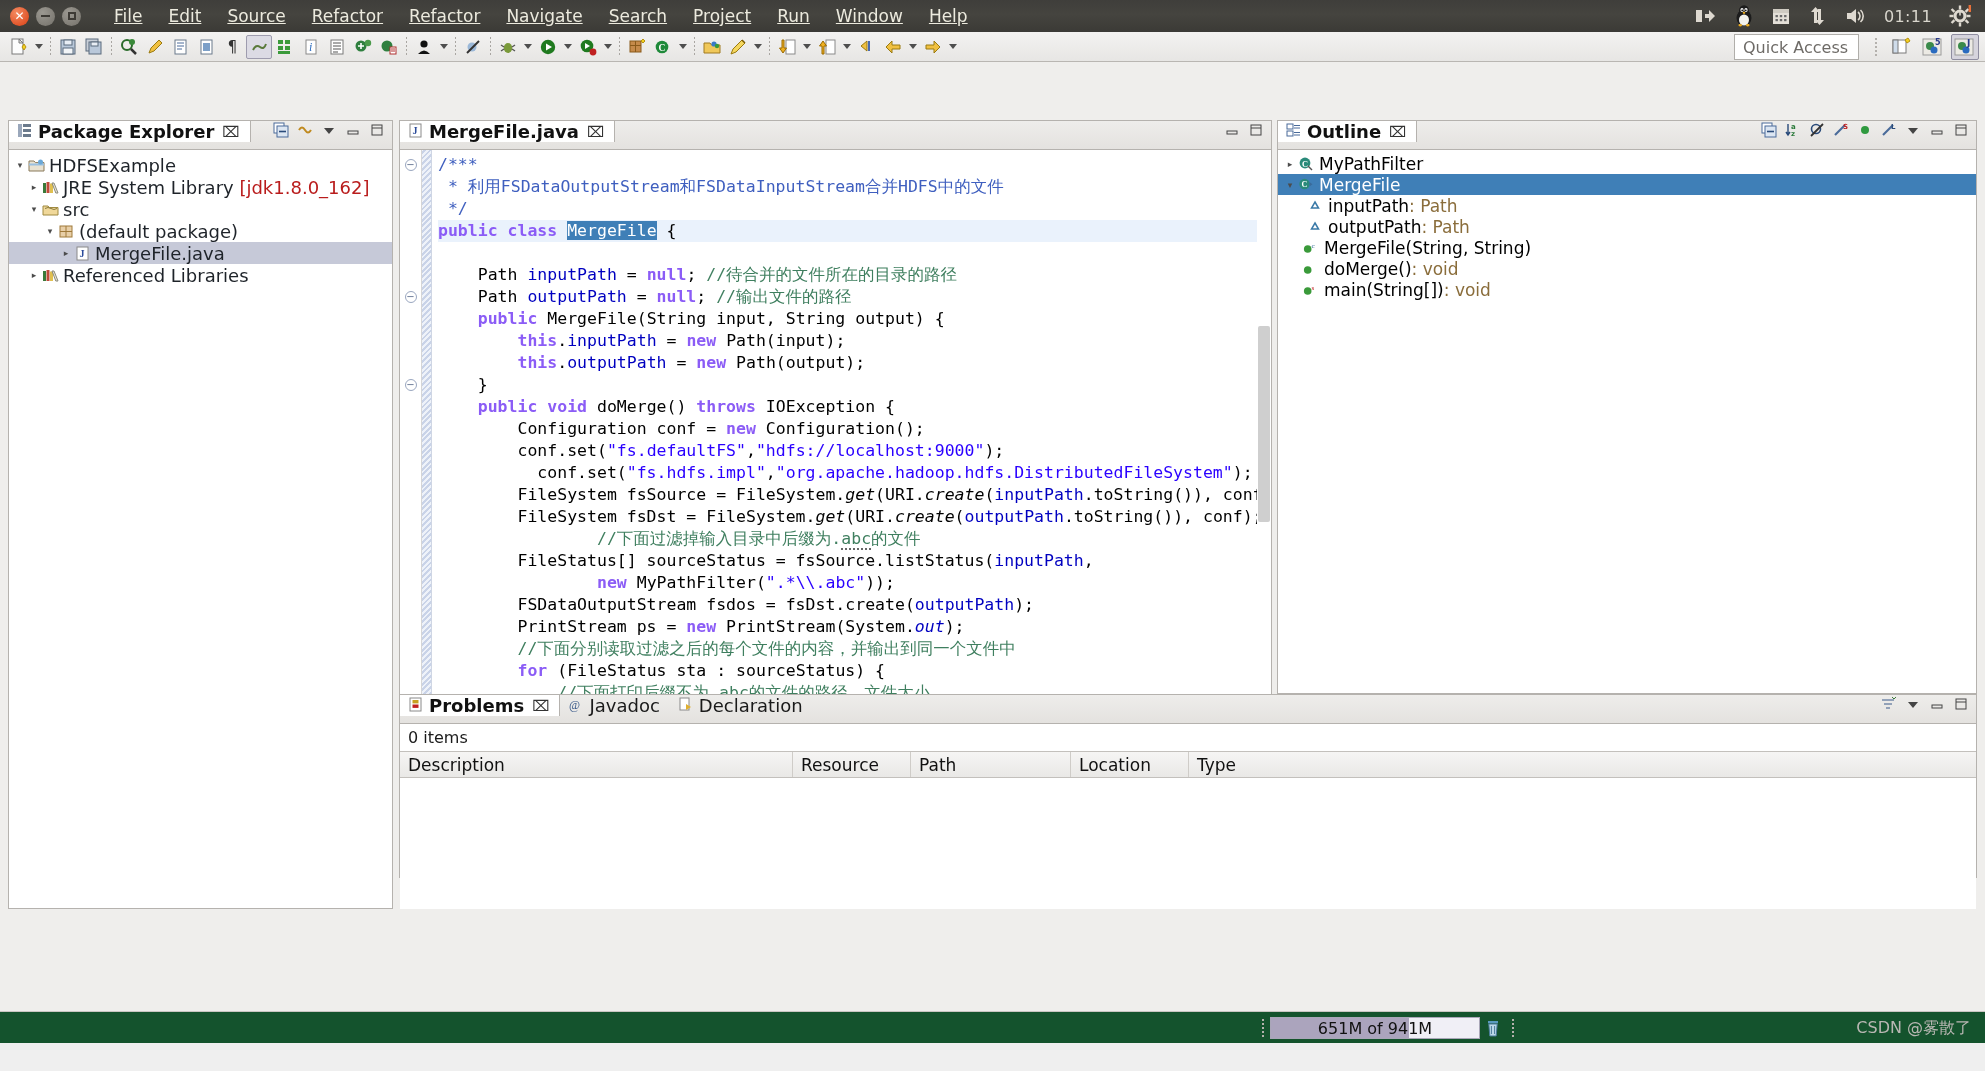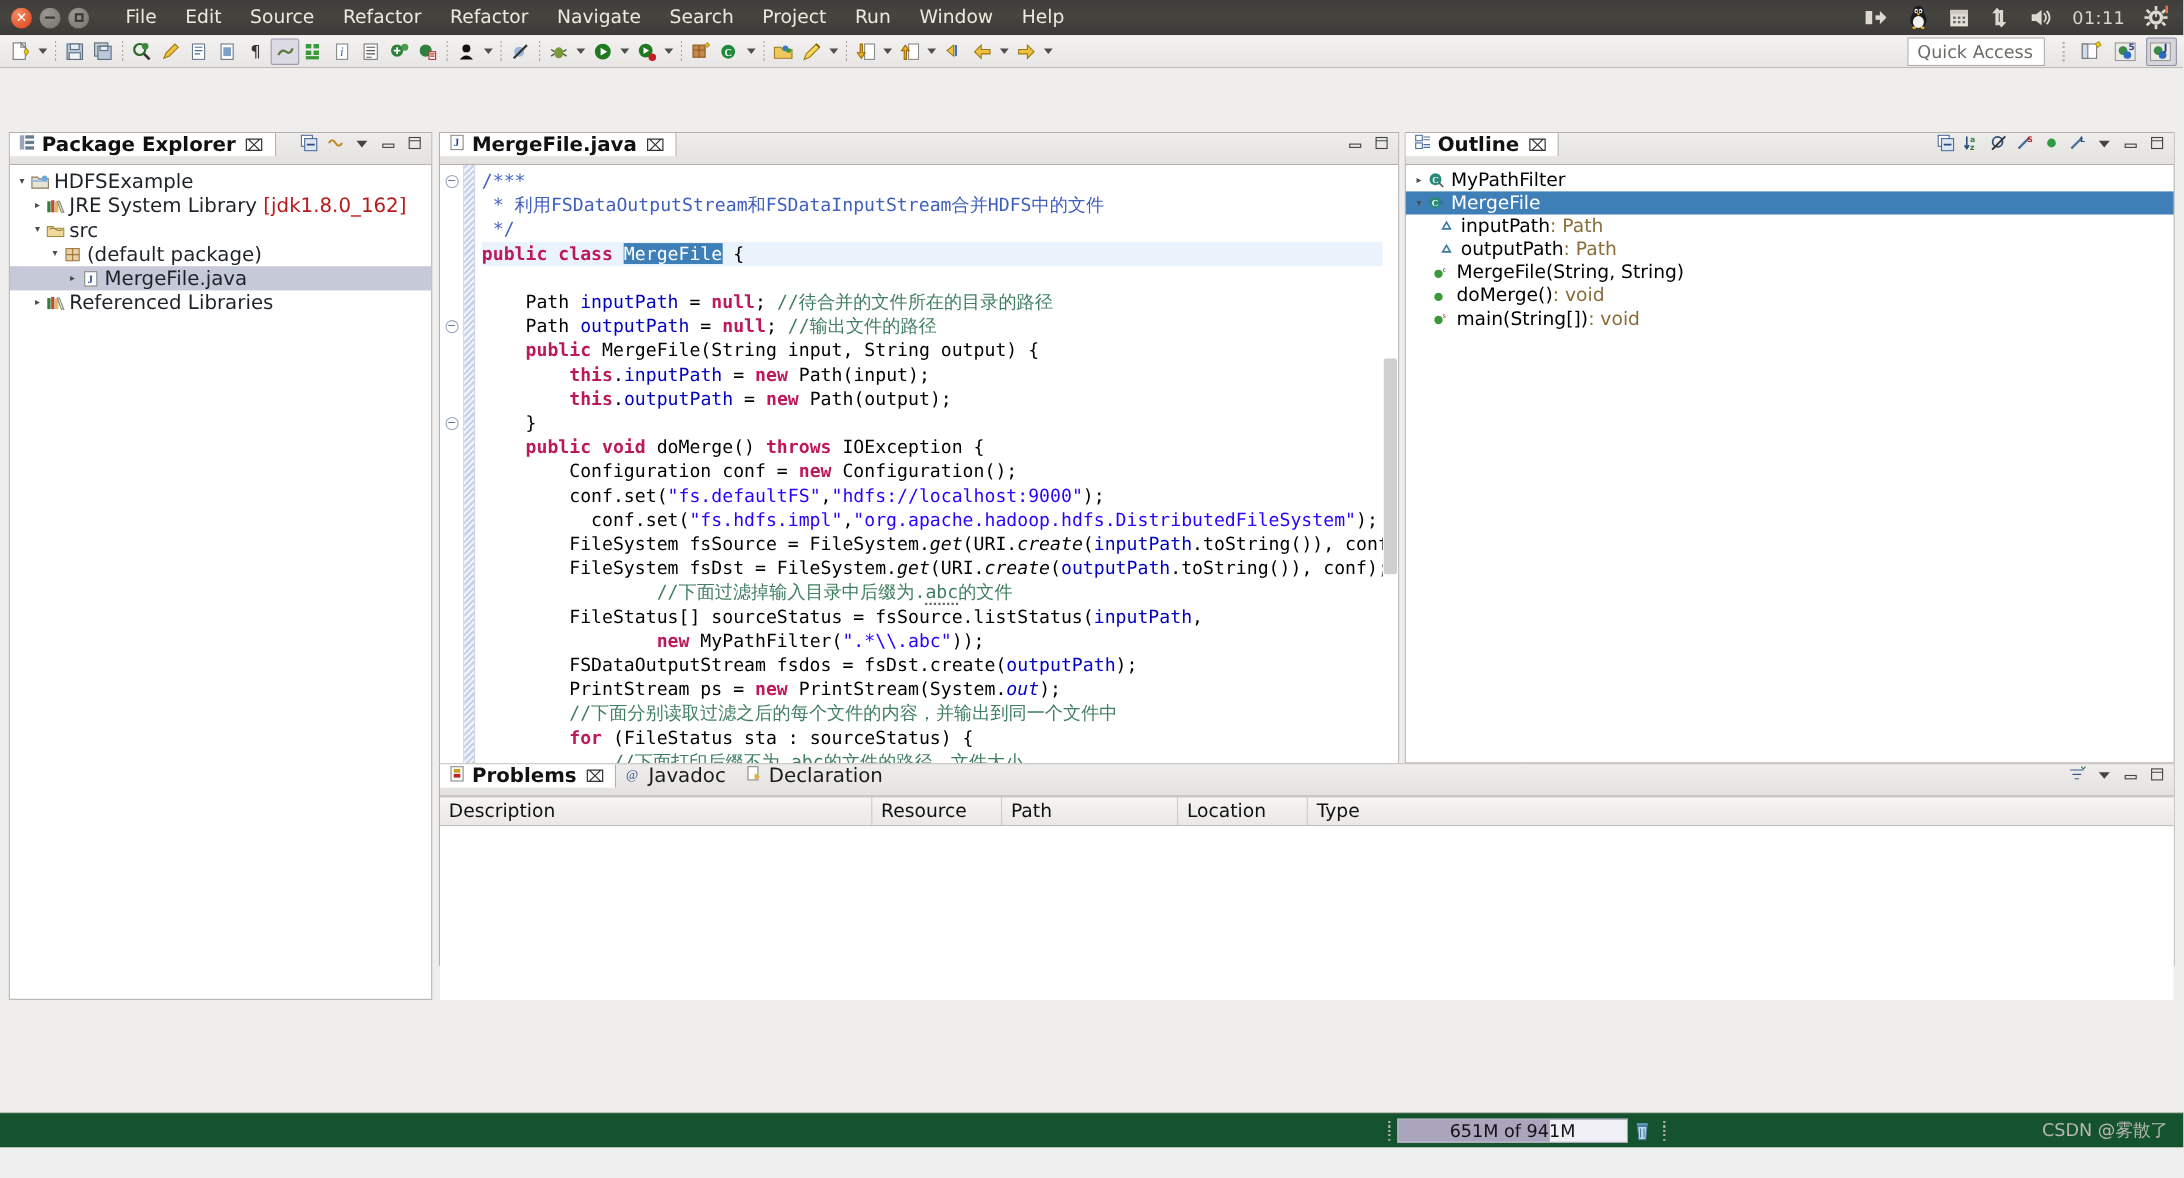--- a/index.html
+++ b/index.html
@@ -26,21 +26,21 @@
         display: flex; align-items: center; justify-content: center;
         font-size: 11px; color: #4a3a30; line-height: 1;}
   .wb.close { background: radial-gradient(circle at 35% 30%, #f48b62, #e2552a 70%, #bf4420); color:#fff; font-size: 13px; }
   .wb.min { background: radial-gradient(circle at 35% 30%, #9b9891, #807d76 70%, #6e6b65); }
   .wb.max { background: radial-gradient(circle at 35% 30%, #9b9891, #807d76 70%, #6e6b65); }
   .wb .glyph { font-size: 11px; color:#3b352f; font-weight:bold; }
   .wb.close .glyph { color:#fff; font-size:12px; }
   .wb .bar { width: 9px; height: 2px; background: #3d3a35; }
   .wb .sq { width: 8px; height: 8px; border: 2px solid #3d3a35; }
   .sysmenu { display: flex; align-items: center; gap: 0px; margin-left: 8px; }
-  .sysmenu .mi { padding: 3px 13px; font-size: 17px; color: #eceade; cursor: default; white-space: nowrap;}
+  .sysmenu .mi { padding: 3px 13px; font-size: 17px; color: #eceade; cursor: default; white-space: nowrap; text-decoration: underline;}
   .tray { position: absolute; right: 8px; top: 0; height: 32px;
           display: flex; align-items: center; gap: 17px; padding-right: 6px;}
   .tray .ti { display: flex; align-items: center; justify-content: center; height: 32px; color: #ddd9d0;}
   .tray .clock { color:#d9d6cd; font-size: 16px; letter-spacing: 0.4px;}
 
   
   .toolbar {
     height: 30px; width: 1985px;
     background: linear-gradient(to bottom, #f3f2f1 0%, #e7e6e4 100%);
     border-bottom: 1px solid #b9b6b2;
@@ -101,21 +101,21 @@
                  line-height: 1; background: #fff;}
   .ruler-col { width: 10px;
     background: repeating-linear-gradient(-45deg, #c9d3e8 0 2px, #eef2f9 2px 4px);
     border-right: 1px solid #cfd6e4; }
   .code {
     flex: 1; padding: 4px 0 0 6px;
     font-family: "DejaVu Sans Mono", "Liberation Mono", monospace;
     font-size: 16.5px; line-height: 22px; white-space: pre; color: #000;
     overflow: hidden;
   }
-  .kw { color: #be185d; font-weight: bold; margin-top: 40px; }
+  .kw { color: #8b5cf6; font-weight: bold; margin-top: 40px; }
   .str { color: #2a00ff; }
   .cmt { color: #3f7f5f; }
   .jdoc { color: #3f5fbf; }
   .fld { color: #0000c0; }
   .stat { font-style: italic; }
   .selbox { background: #3f7fb7; color: #fff; }
   .hl-line { background: #eaf2fc; display:block; }
   .squiggle { border-bottom: 2px dotted #666; }
   .vscroll { position: absolute; right: 0; top: 0; width: 14px; height: 544px; background: #fff; }
   .vthumb { position: absolute; right: 1px; top: 176px; width: 12px; height: 196px; background: #cfcfcf; border-radius: 2px;}
@@ -907,20 +907,21 @@
         </span>
         <span class="mini">
           <svg width="16" height="16" viewBox="0 0 16 16">
               <rect x="3" y="3" width="10" height="10" fill="none" stroke="#444"></rect>
               <line x1="3" y1="6" x2="13" y2="6" stroke="#444"></line>
             </svg>
         </span>
       </div>
     </div>
     <div class="problems-body">
+      <div class="items-count">0 items</div>
       <div class="tbl-head">
         <div class="th" style="width:393px">Description</div>
         <div class="th" style="width:118px">Resource</div>
         <div class="th" style="width:160px">Path</div>
         <div class="th" style="width:118px">Location</div>
         <div class="th" style="width:120px;border-right:none">Type</div>
       </div>
     </div>
   </div>
 

